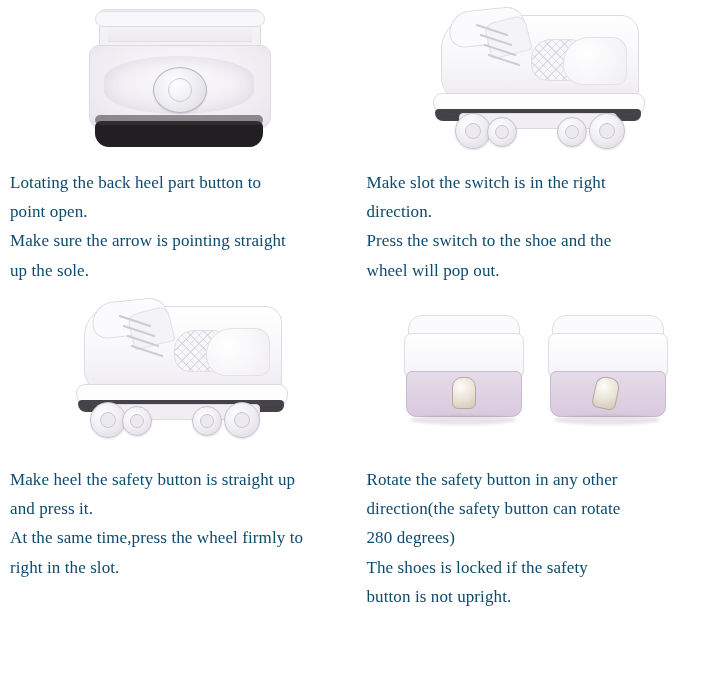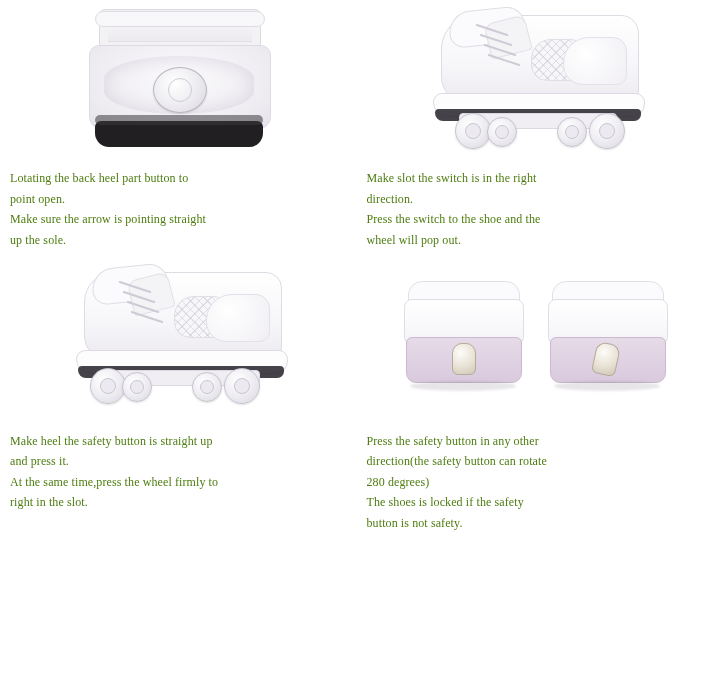--- a/index.html
+++ b/index.html
@@ -38,25 +38,25 @@
     height: 168px;
     display: flex;
     align-items: center;
     justify-content: center;
     position: relative;
   }
   .figure.tall {
     height: 180px;
   }
   .caption {
-    font-size: 12px;
+    font-size: 17px;
     line-height: 1.72;
     letter-spacing: 0.1px;
     padding: 0 2px;
-    color: #4d7c0f;
+    color: #0c4a6e;
   }
   .caption p {
     margin: 0;
   }
 
   
   .ill1 {
     width: 185px;
     height: 150px;
     position: relative;
@@ -456,22 +456,22 @@
           <div class="heel right">
             <div class="cuff"></div>
             <div class="quarter"></div>
             <div class="band"></div>
             <div class="sbtn"></div>
             <div class="shadow"></div>
           </div>
         </div>
       </div>
       <div class="caption">
-        <p>Press the safety button in any other</p>
+        <p>Rotate the safety button in any other</p>
         <p>direction(the safety button can rotate</p>
         <p>280 degrees)</p>
         <p>The shoes is locked if the safety</p>
-        <p>button is not safety.</p>
+        <p>button is not upright.</p>
       </div>
     </div>
 
   </div>
 </div>
 
 </body></html>

